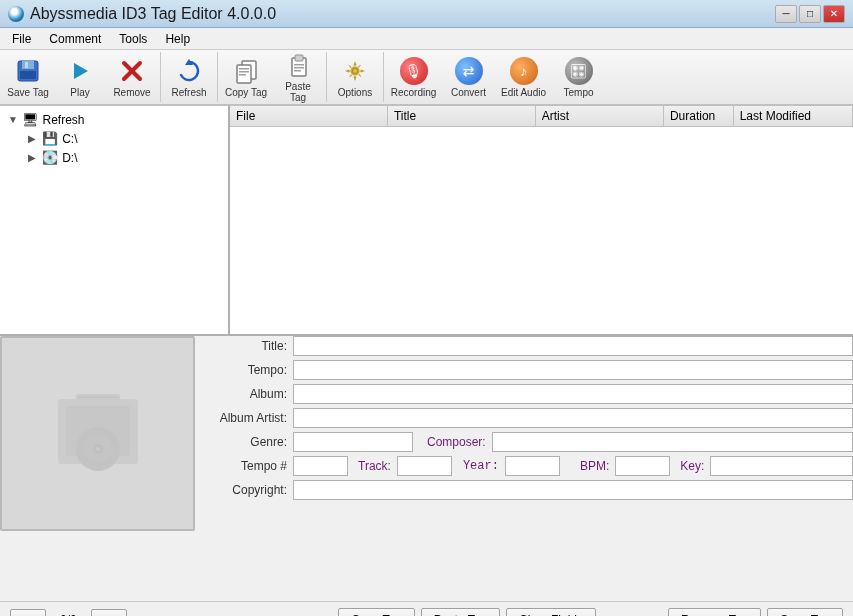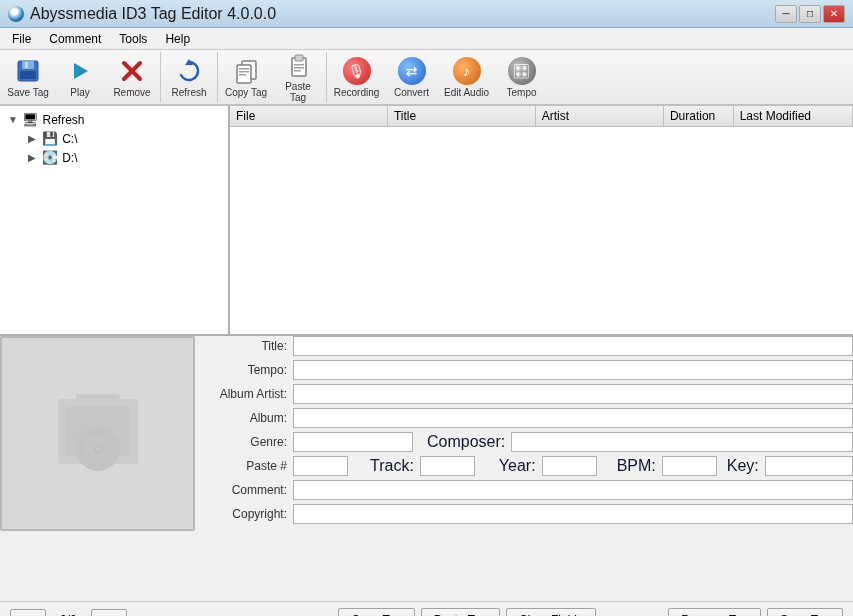--- a/index.html
+++ b/index.html
@@ -255,22 +255,22 @@
     .form-input-med {
       width: 120px;
       height: 20px;
       border: 1px solid #b0b0b0;
       background: white;
       padding: 0 4px;
       font-size: 11px;
       outline: none;
     }
     .inline-label {
-      font-size: 16px;
-      color: #0f172a;
+      font-size: 12px;
+      color: #701a75;
     }
     .nav-btn {
       width: 36px; height: 22px;
       border: 1px solid #a0a0a0;
       background: linear-gradient(to bottom, #f8f8f8, #e0e0e0);
       cursor: pointer;
       font-size: 11px;
       display: flex; align-items: center; justify-content: center;
       border-radius: 2px;
     }
@@ -395,20 +395,40 @@
           <rect x="11" y="4" width="8" height="6" rx="1" fill="#d0d0d0" stroke="#909090" stroke-width="1"></rect>
           <rect x="10" y="13" width="10" height="1.5" fill="#a0a0a0"></rect>
           <rect x="10" y="16" width="10" height="1.5" fill="#a0a0a0"></rect>
           <rect x="10" y="19" width="7" height="1.5" fill="#a0a0a0"></rect>
         </svg>
       </div>
       <span class="tool-label">Paste Tag</span>
     </div>
   </div>
 
+  <div class="toolbar-group">
+    <div class="tool-btn">
+      <div class="tool-icon">
+        <svg width="28" height="28" viewBox="0 0 28 28">
+          <circle cx="14" cy="14" r="4" fill="#b09020"></circle>
+          <path d="M14 4 L15.5 8 L14 9 L12.5 8 Z" fill="#c0a030"></path>
+          <path d="M14 24 L15.5 20 L14 19 L12.5 20 Z" fill="#c0a030"></path>
+          <path d="M4 14 L8 15.5 L9 14 L8 12.5 Z" fill="#c0a030"></path>
+          <path d="M24 14 L20 15.5 L19 14 L20 12.5 Z" fill="#c0a030"></path>
+          <path d="M7.5 7.5 L10.5 10 L10 11 L9 10.5 Z" fill="#c0a030"></path>
+          <path d="M20.5 20.5 L17.5 18 L18 17 L19 17.5 Z" fill="#c0a030"></path>
+          <path d="M20.5 7.5 L18 10.5 L17 10 L17.5 9 Z" fill="#c0a030"></path>
+          <path d="M7.5 20.5 L10 17.5 L11 18 L10.5 19 Z" fill="#c0a030"></path>
+          <circle cx="14" cy="14" r="4" fill="none" stroke="#d0b040" stroke-width="1.5"></circle>
+          <circle cx="14" cy="14" r="2" fill="#e0c050"></circle>
+        </svg>
+      </div>
+      <span class="tool-label">Options</span>
+    </div>
+  </div>
 
   <div class="toolbar-group" style="border-right:none;">
     <div class="tool-btn-highlight">
       <div class="tool-icon">
         <div class="circle-icon ci-red">🎙</div>
       </div>
       <span class="tool-label">Recording</span>
     </div>
     <div class="tool-btn-highlight">
       <div class="tool-icon">
@@ -493,53 +513,49 @@
         <span class="form-label">Title:</span>
         <input type="text" class="form-input" value="" style="">
       </div>
 
       <div class="form-row">
         <span class="form-label">Tempo:</span>
         <input type="text" class="form-input" value="" style="">
       </div>
 
       <div class="form-row">
+        <span class="form-label">Album:</span>
+        <input type="text" class="form-input" value="" style="">
+      </div>
+
+      <div class="form-row">
         <span class="form-label">Album Artist:</span>
-        <input type="text" class="form-input" value="" style="">
-      </div>
-
-      <div class="form-row">
-        <span class="form-label">Album:</span>
         <input type="text" class="form-input" value="" style="">
       </div>
 
       <div class="form-row">
         <span class="form-label">Genre:</span>
         <input type="text" class="form-input-med" value="" style="">
         <span class="inline-label" style="margin-left:8px;">Composer:</span>
         <input type="text" class="form-input" value="" style="flex: 1 1 0%;">
       </div>
 
       <div class="form-row">
-        <span class="form-label">Paste #</span>
+        <span class="form-label">Tempo #</span>
         <input type="text" class="form-input-short" value="" style="width: 55px;">
-        <span class="inline-label" style="margin-left:16px;">Track:</span>
+        <span class="inline-label" style="margin-left:4px;">Track:</span>
         <input type="text" class="form-input-short" value="" style="width: 55px;">
-        <span class="inline-label" style="margin-left:18px;">Year:</span>
+        <span class="inline-label" style="margin-left:5px;font-family:Liberation Mono, monospace;">Year:</span>
         <input type="text" class="form-input-short" value="" style="width: 55px;">
         <span class="inline-label" style="margin-left:14px;">BPM:</span>
         <input type="text" class="form-input-short" value="" style="width: 55px;">
         <span class="inline-label" style="margin-left:4px;">Key:</span>
         <input type="text" class="form-input-short" value="" style="width: 55px; flex: 1 1 0%;">
       </div>
 
-      <div class="form-row">
-        <span class="form-label">Comment:</span>
-        <input type="text" class="form-input" value="" style="">
-      </div>
 
       <div class="form-row">
         <span class="form-label">Copyright:</span>
         <input type="text" class="form-input" value="" style="">
       </div>
     </div>
   </div>
 
   <div style="background:#f0f0f0; border-top: 1px solid #c8c8c8; padding: 6px 10px; display:flex; align-items:center; justify-content:space-between;">
 

